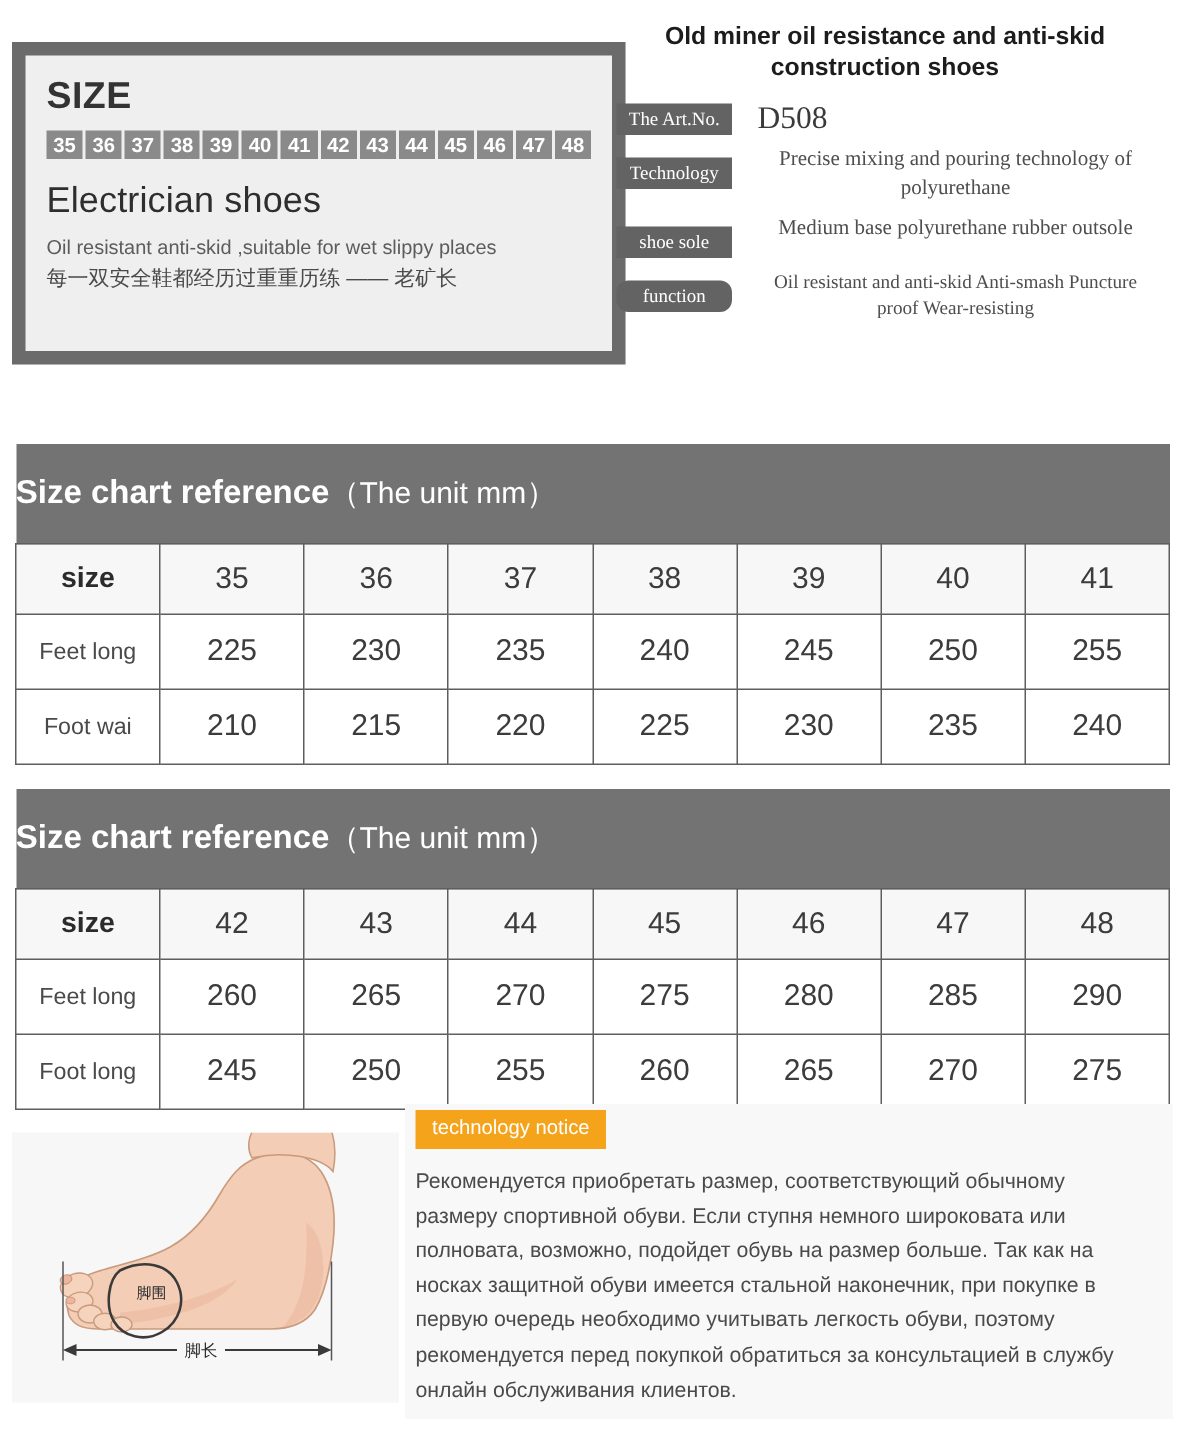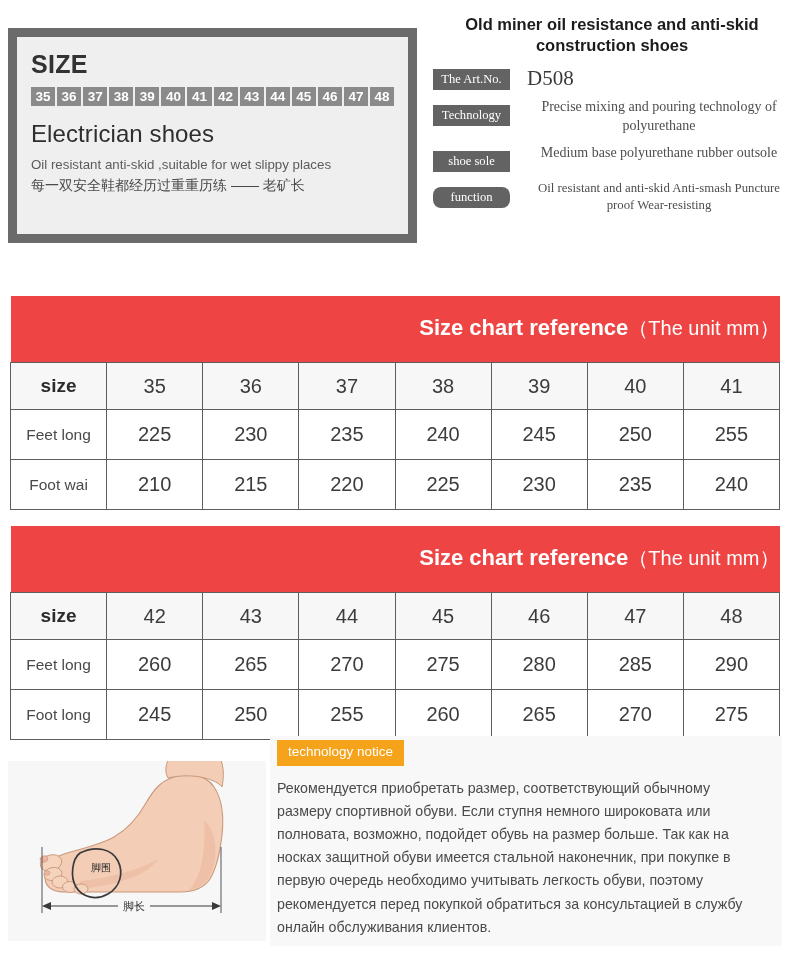--- a/index.html
+++ b/index.html
@@ -74,21 +74,21 @@
   .sub-line-cn {
     font-size: 14px;
     color: #4a4a4a;
     line-height: 1.55;
     white-space: nowrap;
   }
 
   
   #spec-panel {
     position: absolute;
-    left: 433px; top: 14px;
+    left: 411px; top: 14px;
     width: 358px;
   }
   #spec-title {
     font-size: 16.5px;
     font-weight: 700;
     color: #1c1c1c;
     text-align: center;
     line-height: 1.28;
     margin-bottom: 11px;
   }
@@ -139,25 +139,25 @@
   }
   #table1-wrap { top: 296px; }
   #table2-wrap { top: 526px; }
 
   .size-table {
     width: 100%;
     border-collapse: collapse;
     table-layout: fixed;
   }
   .size-table .tbl-title {
-    background: #ef4444;
+    background: #737373;
     color: #ffffff;
     font-size: 22px;
     font-weight: 700;
-    text-align: right;
+    text-align: left;
     padding: 9px 0 10px 0;
     border: none;
   }
   .tbl-title .unit {
     font-weight: 400;
     font-size: 20px;
   }
   .size-table td {
     border: 1.5px solid #5e5e5e;
     text-align: center;
@@ -182,21 +182,21 @@
   }
 
   
   #bottom-section {
     position: absolute;
     left: 0; top: 736px;
     width: 790px; height: 217px;
   }
   #foot-figure {
     position: absolute;
-    left: 8px; top: 25px;
+    left: 8px; top: 19px;
     width: 258px; height: 180px;
     background: #f7f7f7;
     overflow: hidden;
   }
   #foot-figure svg { display: block; }
 
   #notice-panel {
     position: absolute;
     left: 270px; top: 0;
     width: 512px; height: 210px;

